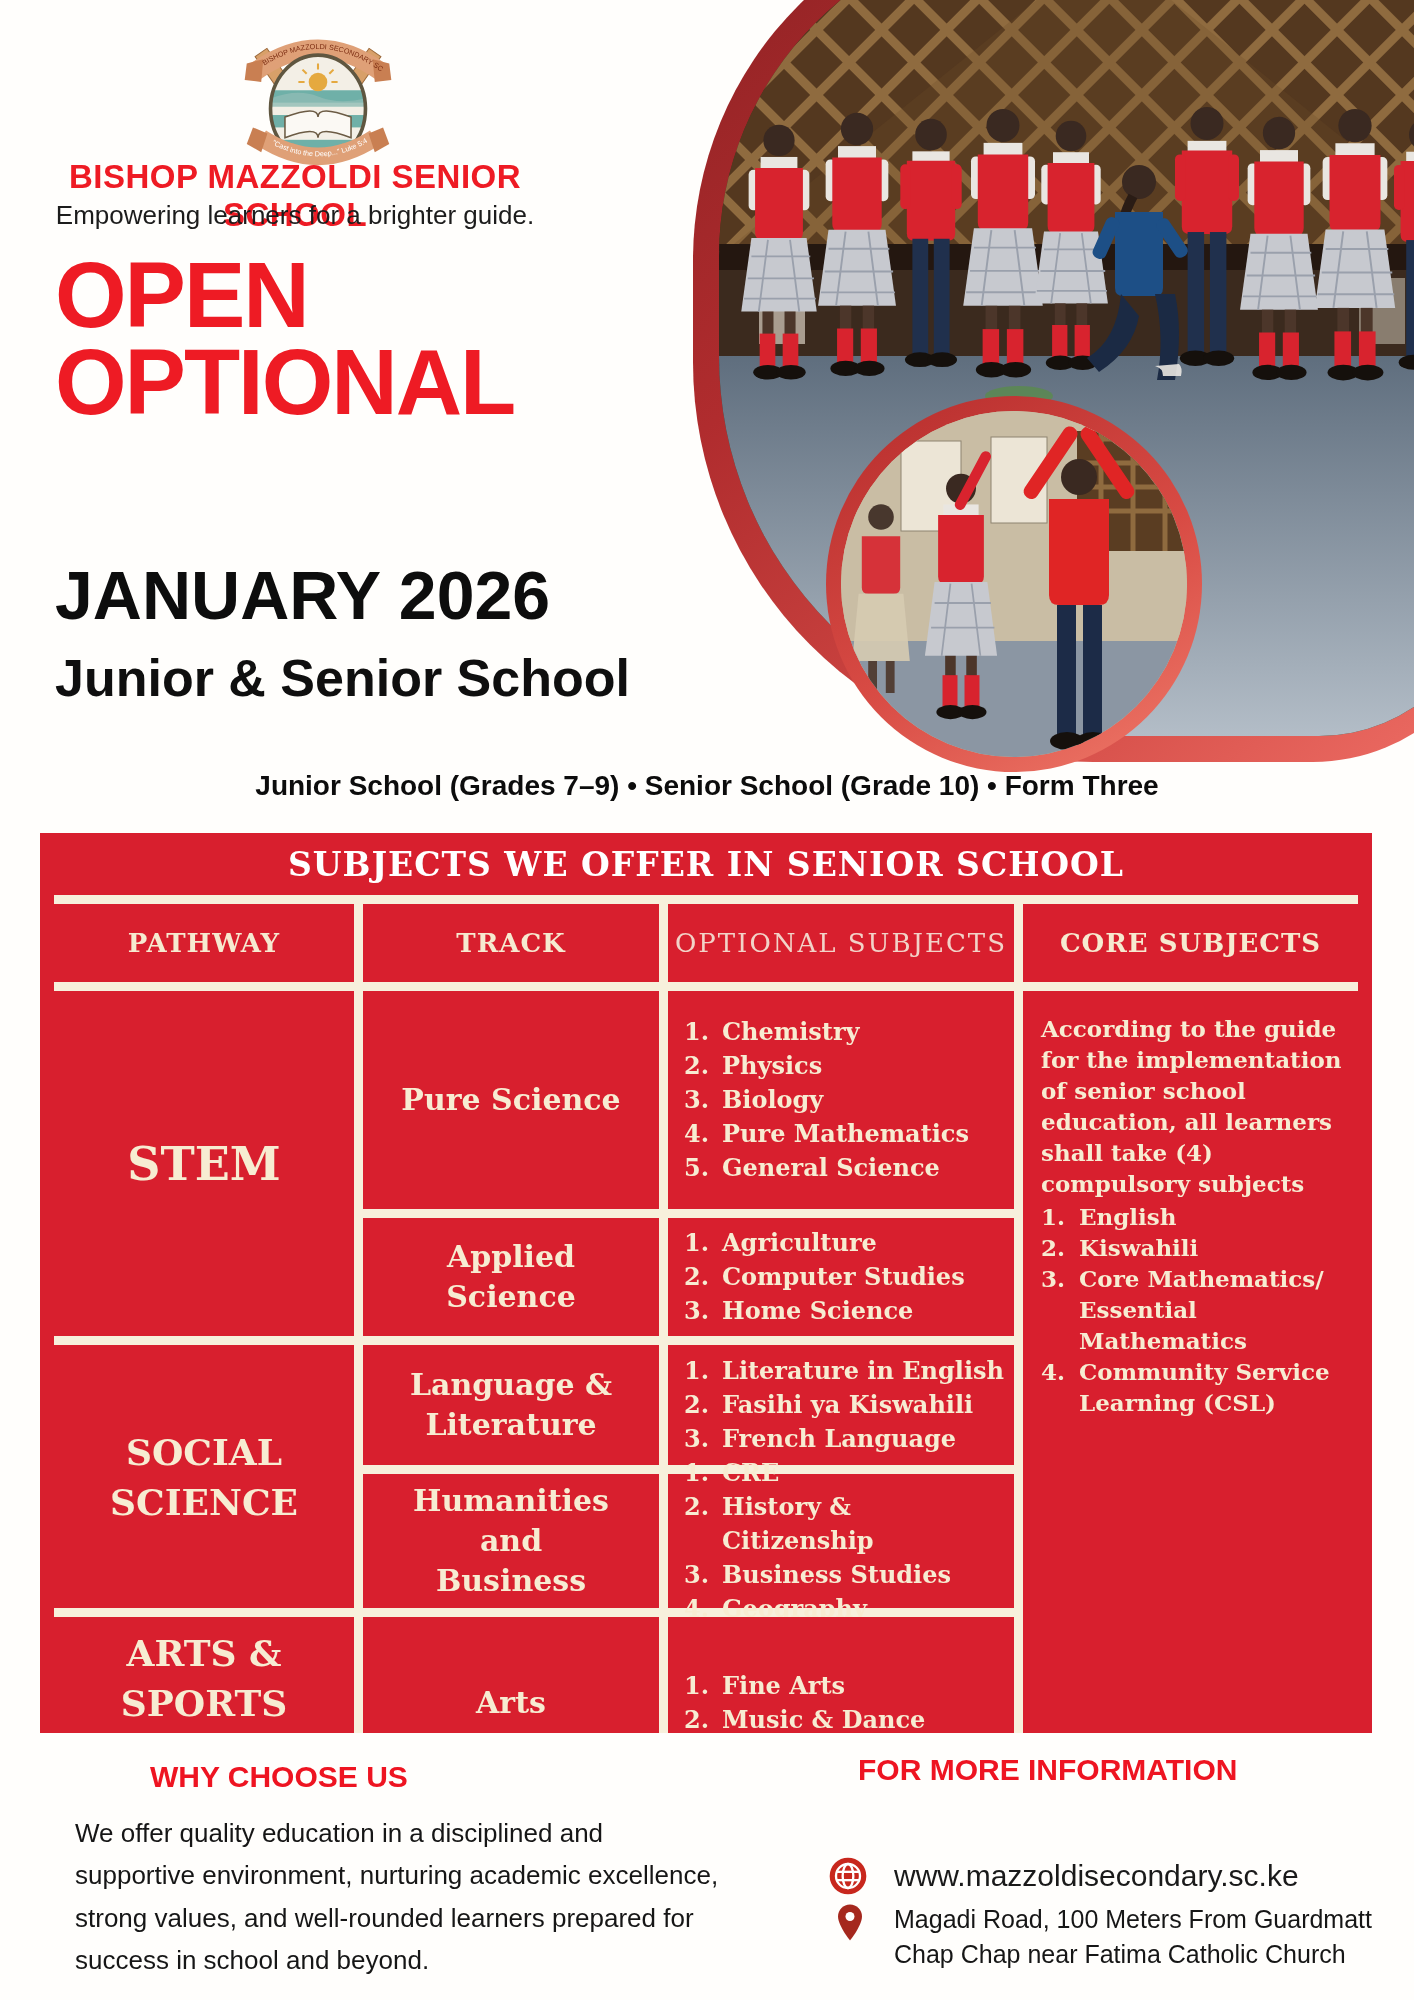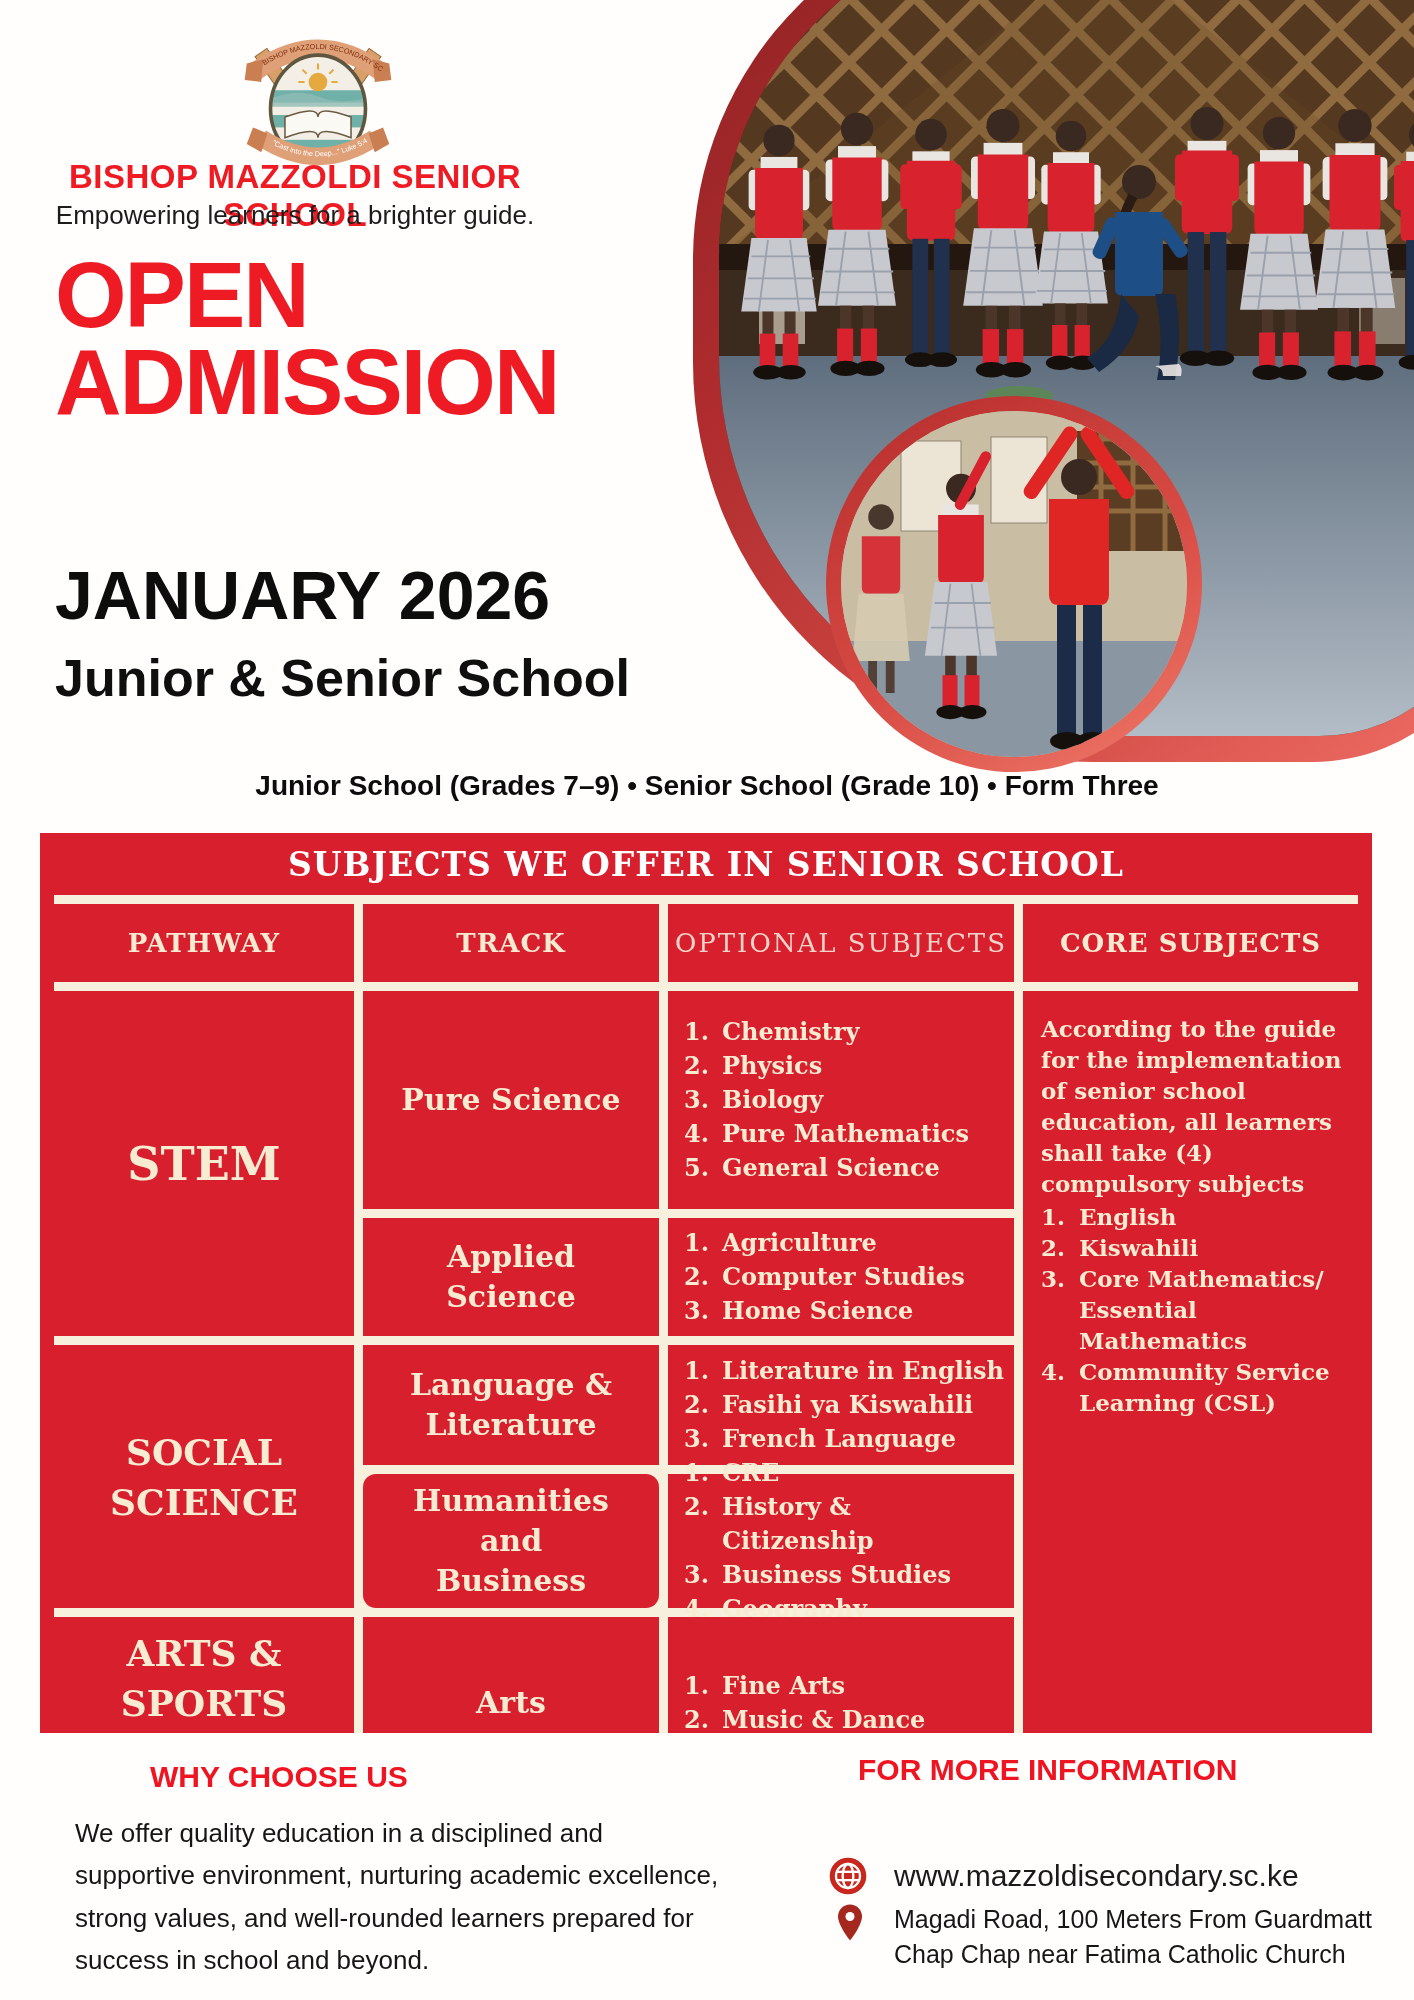--- a/index.html
+++ b/index.html
@@ -41,21 +41,21 @@
       gap:9px;background:#f7f0dc;border-top:9px solid #f7f0dc;}
   .hcell{background:#d81f2e;color:#f6ead0;display:flex;align-items:center;justify-content:center;
       font-size:26px;font-weight:700;letter-spacing:1px;}
   .hcell-optional{color:#f2d3c8;font-weight:500;letter-spacing:2px;}
   .cell{background:#d81f2e;color:#f7ecd2;}
   .pathway-cell{display:flex;align-items:center;justify-content:center;text-align:center;
       font-weight:700;font-size:36px;line-height:50px;padding:0 60px;}
   [data-name="pathway-cell-stem"]{font-size:46px;}
   .track-cell{display:flex;align-items:center;justify-content:center;text-align:center;
       font-weight:700;font-size:30px;line-height:40px;padding:0 20px;}
-  [data-name="track-cell-humanities-and-business"]{padding:0 45px;border-radius:13px;}
+  [data-name="track-cell-humanities-and-business"]{padding:0 45px;}
   .list-cell{display:flex;flex-direction:column;justify-content:center;padding:10px 8px 10px 16px;}
   .list-cell ol,.core-cell ol{list-style:none;margin:0;padding:0;}
   .list-cell li,.core-cell li{display:flex;font-weight:700;font-size:24px;line-height:34px;}
   .list-cell .num,.core-cell .num{width:38px;flex:0 0 38px;}
   .core-cell{padding:14px 14px 10px 18px;font-weight:700;font-size:23px;line-height:31px;}
   .core-cell .core-intro{margin:8px 0 2px 0;}
   .core-cell li{font-size:23px;line-height:31px;}
   
   .why-title{position:absolute;left:150px;top:1760px;width:360px;
       font-size:30px;font-weight:800;color:#ee1421;}
@@ -122,21 +122,21 @@
       <text font-size="7" fill="#fff" font-family="'Liberation Sans',sans-serif">
         <textPath href="#arcB" startOffset="10%" data-name="logo-ribbon-text">"Cast into the Deep..." Luke 5:4</textPath>
       </text>
     </svg>
   </div>
 
   <div class="school-name" data-name="school-name">BISHOP MAZZOLDI SENIOR SCHOOL</div>
   <div class="tagline" data-name="school-tagline">Empowering learners for a brighter guide.</div>
   <div class="open-admission" data-name="headline">
     <div data-name="headline-open">OPEN</div>
-    <div data-name="headline-admission">ADMISSION</div>
+    <div data-name="headline-admission">OPTIONAL</div>
   </div>
   <div class="january" data-name="intake-date">JANUARY 2026</div>
   <div class="junior-senior" data-name="school-levels">Junior &amp; Senior School</div>
 
   <div class="photo-blob" data-name="students-photo">
     <div class="photo-blob-inner" data-name="students-photo-image">
       <svg width="770" height="810" viewBox="0 0 770 810" preserveAspectRatio="xMidYMid slice">
         <defs>
           <linearGradient id="floorG" x1="0" y1="0" x2="0" y2="1">
             <stop offset="0" stop-color="#5f6e7e"></stop>

